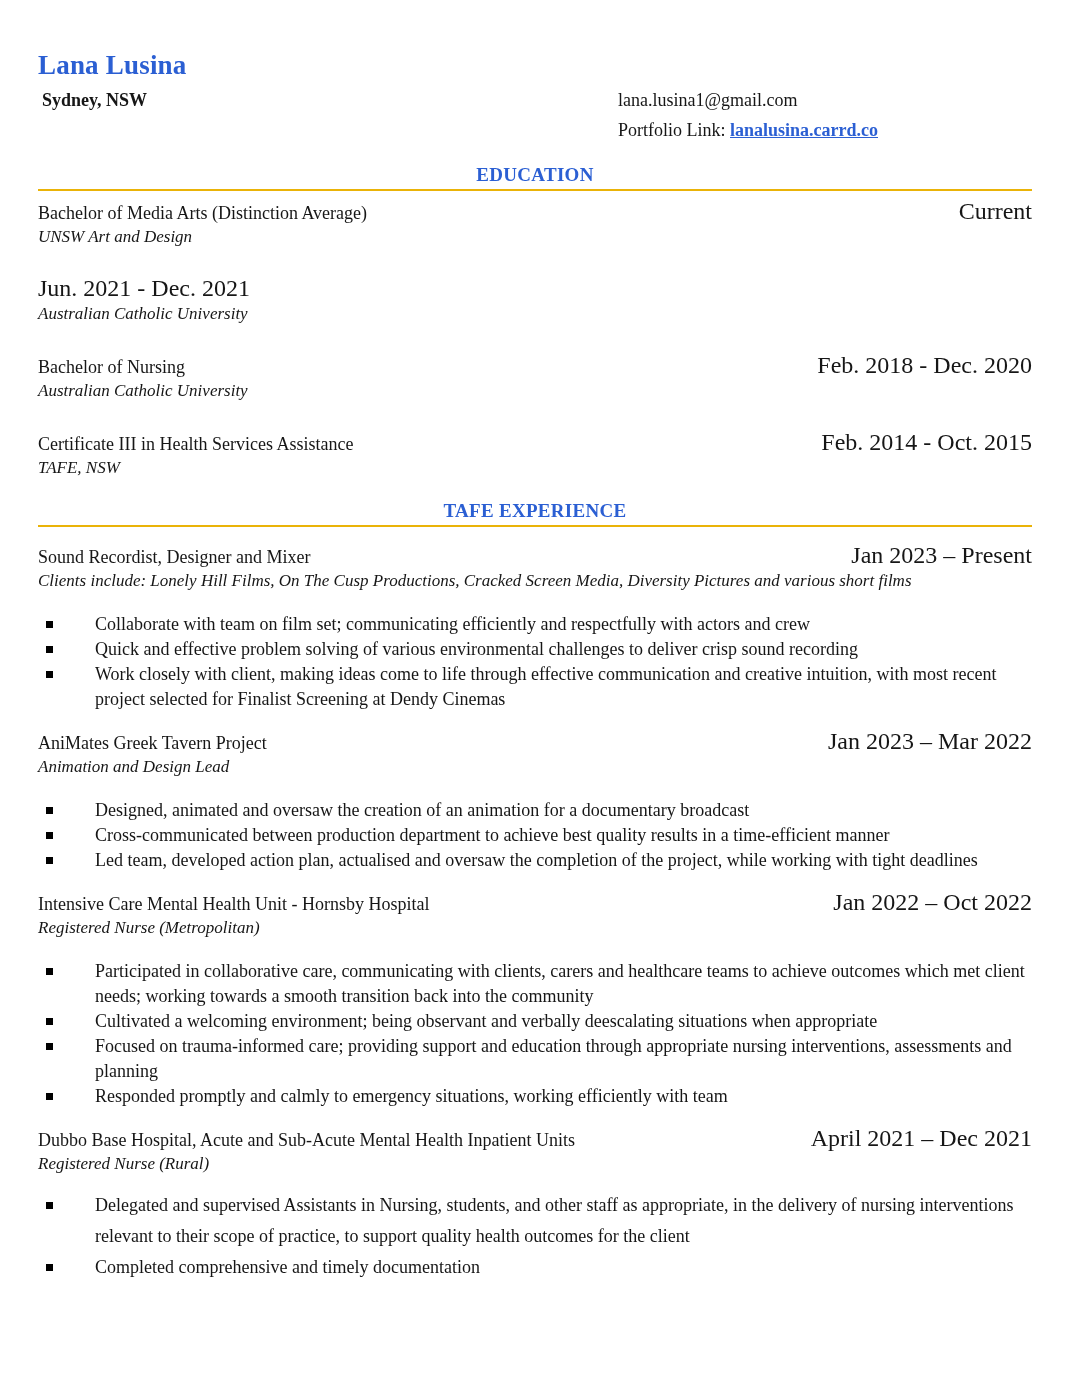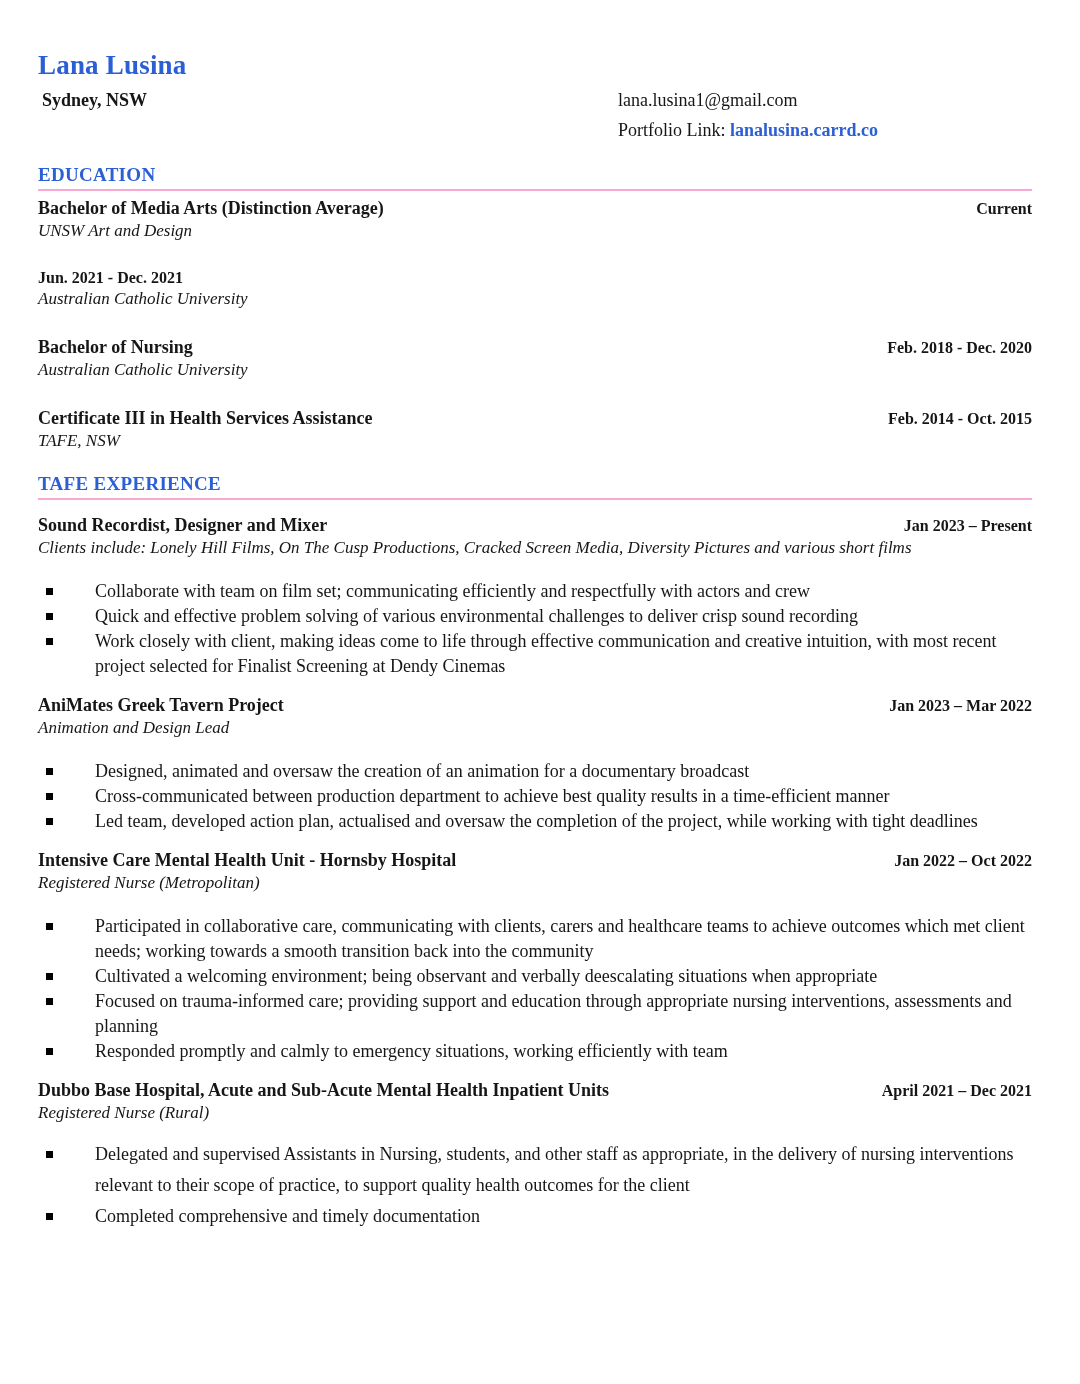--- a/index.html
+++ b/index.html
@@ -43,49 +43,51 @@
     font-size: 18px;
     font-weight: normal;
   }
   .portfolio {
     font-size: 18px;
     margin-top: 9px;
   }
   .portfolio a {
     color: #2b5fd3;
     font-weight: bold;
+    text-decoration: underline;
     cursor: pointer;
   }
 
   
   .section-heading {
     font-size: 19px;
     font-weight: bold;
     color: #2b5fd3;
     letter-spacing: 0.3px;
-    border-bottom: 2px solid #f9a8d4;
+    border-bottom: 2px solid #eab308;
     padding-bottom: 3px;
     margin-top: 10px;
+    text-align: center;
   }
 
   
   .edu-entry { margin-top: 7px; }
   .edu-entry + .edu-entry { margin-top: 28px; }
   .entry-row {
     display: flex;
     justify-content: space-between;
     align-items: baseline;
   }
   .entry-title {
     font-size: 18px;
-    font-weight: bold;
+    font-weight: normal;
   }
   .entry-date {
-    font-size: 16px;
-    font-weight: bold;
+    font-size: 24px;
+    font-weight: normal;
     white-space: nowrap;
     text-align: right;
   }
   .entry-org {
     font-size: 17px;
     font-style: italic;
     margin-top: 2px;
   }
 
   

